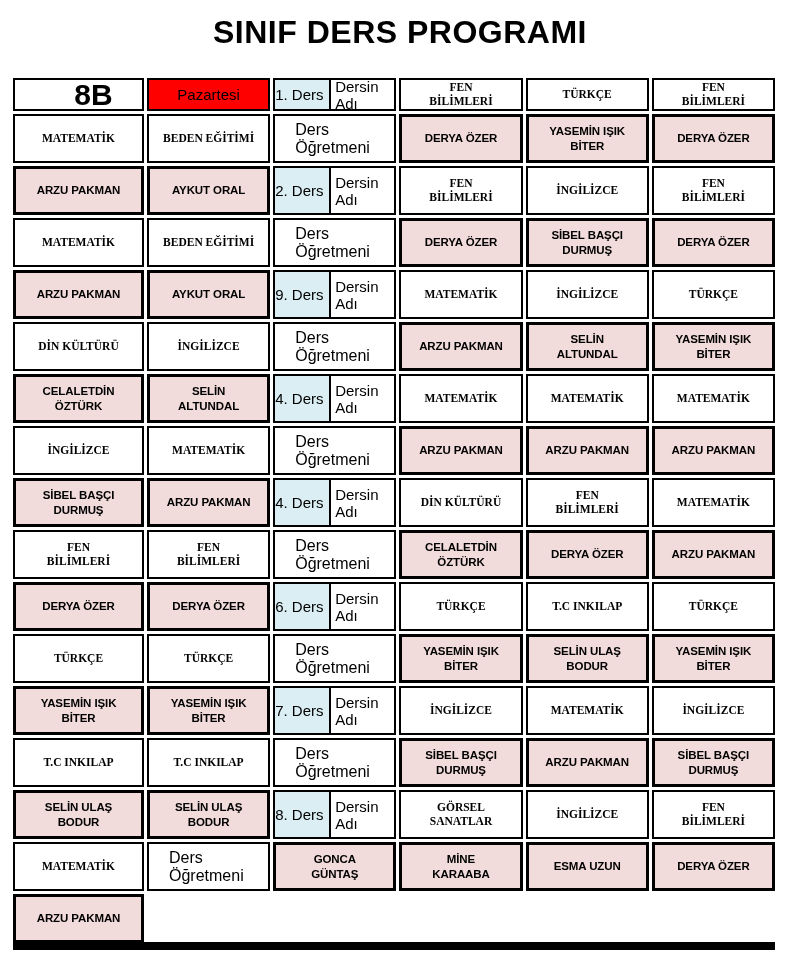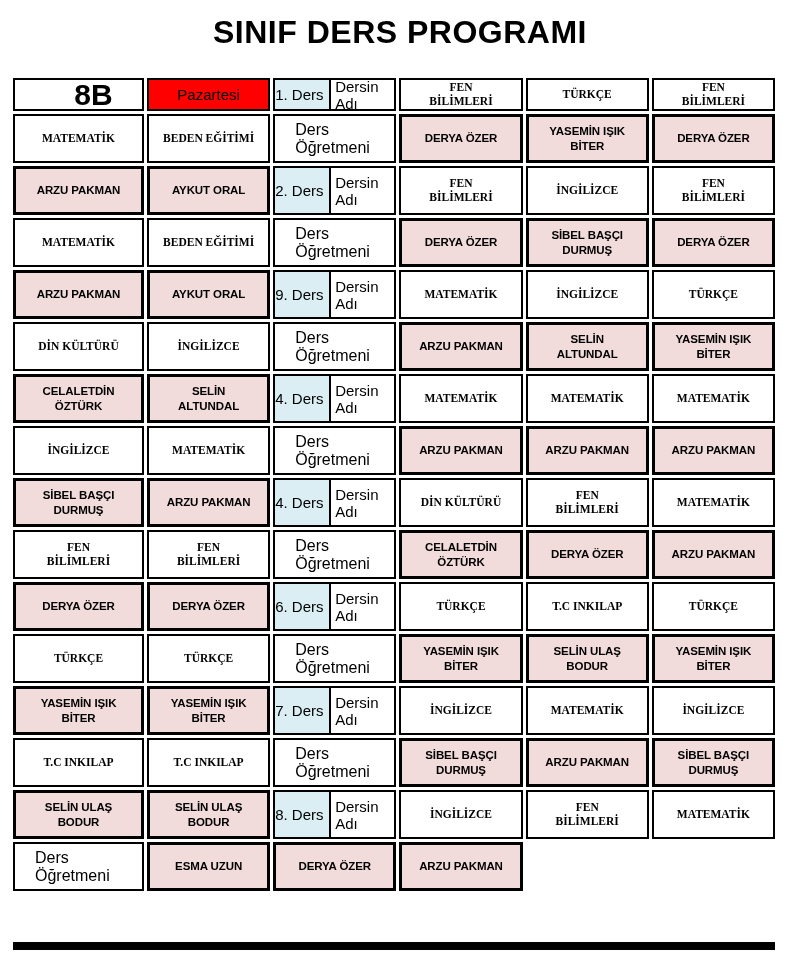--- a/index.html
+++ b/index.html
@@ -181,23 +181,29 @@
       <div class="cell teacher fit" style="font-size: 11.5px;">SİBEL BAŞÇI
 DURMUŞ</div>
       <div class="cell teacher fit" style="font-size: 11.5px;">SELİN ULAŞ
 BODUR</div>
       <div class="cell teacher fit" style="font-size: 11.5px;">SELİN ULAŞ
 BODUR</div>
       <div class="cell pair">
         <div class="period">8. Ders</div>
         <div class="sublabel">Dersin Adı</div>
       </div>
-      <div class="cell subject fit" style="font-size: 11.5px;">İNGİLİZCE</div>
-      <div class="cell subject fit" style="font-size: 11.5px;">FEN
-BİLİMLERİ</div>
-      <div class="cell subject fit" style="font-size: 11.5px;">MATEMATİK</div>
-      <div class="cell teacher-label">Ders Öğretmeni</div>
+      <div class="cell subject fit" style="font-size: 11.5px;">GÖRSEL
+SANATLAR</div>
+      <div class="cell subject fit" style="font-size: 11.5px;">İNGİLİZCE</div>
+      <div class="cell subject fit" style="font-size: 11.5px;">FEN
+BİLİMLERİ</div>
+      <div class="cell subject fit" style="font-size: 11.5px;">MATEMATİK</div>
+      <div class="cell teacher-label">Ders Öğretmeni</div>
+      <div class="cell teacher fit" style="font-size: 11.5px;">GONCA
+GÜNTAŞ</div>
+      <div class="cell teacher fit" style="font-size: 11.5px;">MİNE
+KARAABA</div>
       <div class="cell teacher fit" style="font-size: 11.5px;">ESMA UZUN</div>
       <div class="cell teacher fit" style="font-size: 11.5px;">DERYA ÖZER</div>
       <div class="cell teacher fit" style="font-size: 11.5px;">ARZU PAKMAN</div>
     </div>
   <div class="bottom-bar"></div>
 </div>
 
 </body></html>

